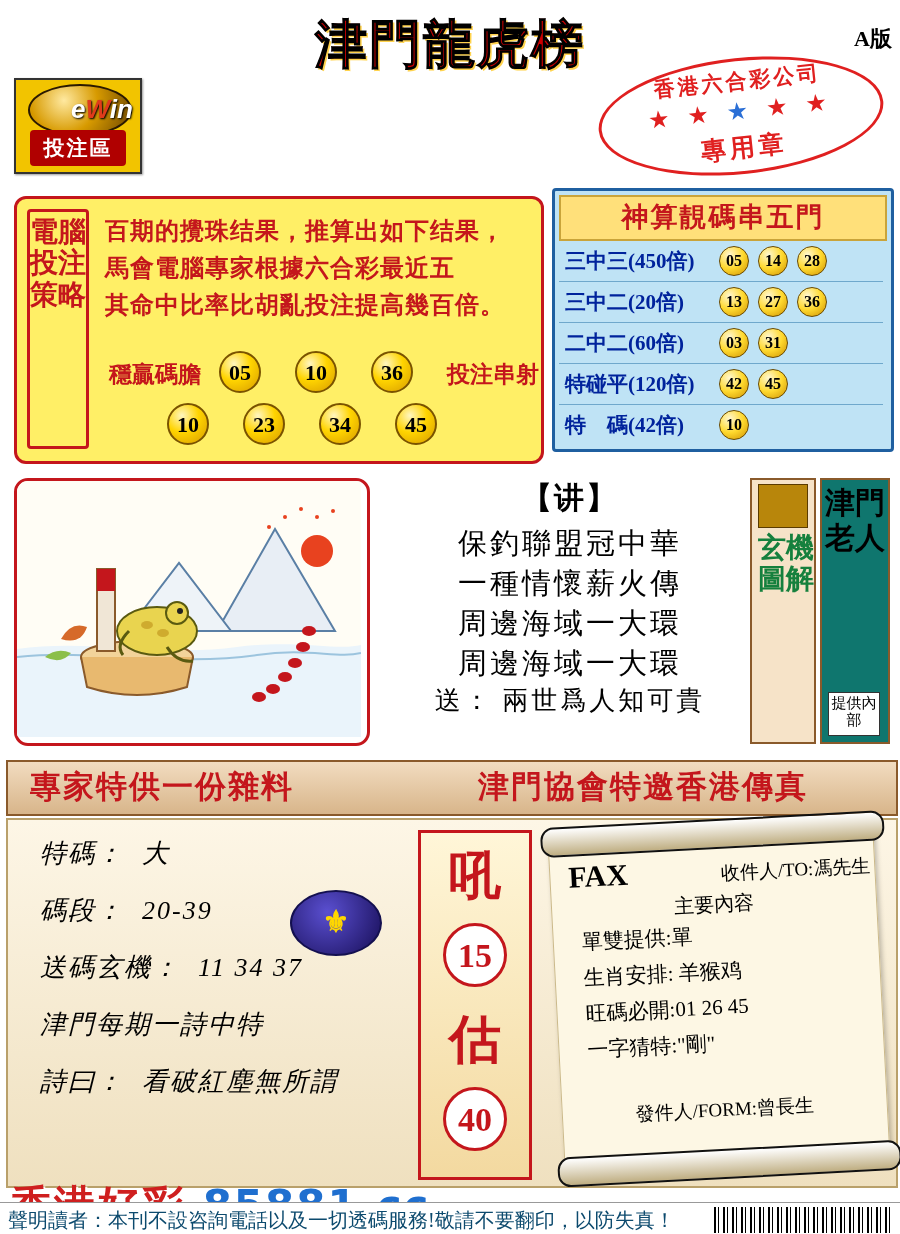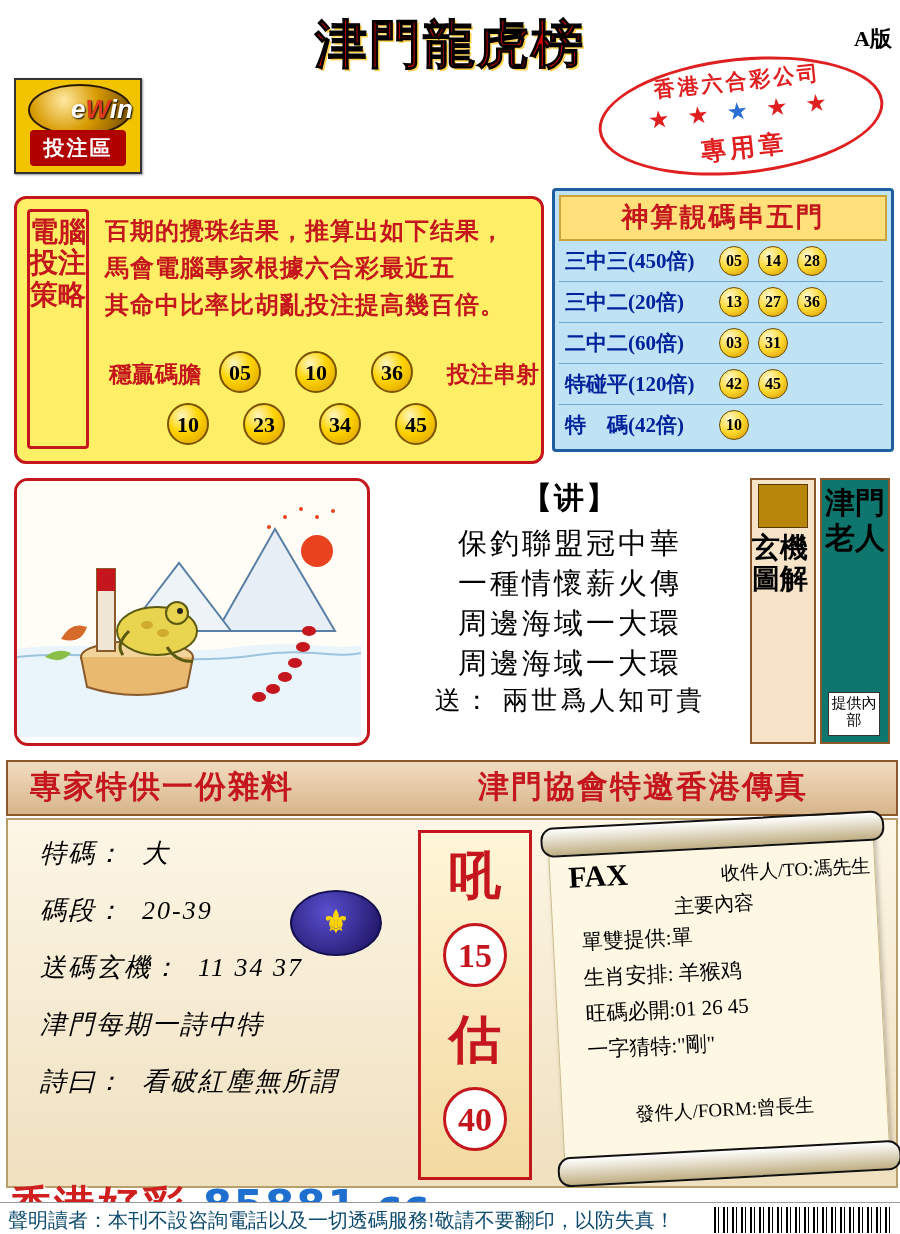--- a/index.html
+++ b/index.html
@@ -167,21 +167,21 @@
   .xuanji{
     position:absolute;left:750px;top:478px;width:62px;height:262px;
     background:#f6e3c8;border:2px solid #8a5a2b;
   }
   .xuanji .pic{
     position:absolute;left:6px;top:4px;width:48px;height:42px;
     background:#b8860b;border:1px solid #5a3b00;
   }
   .xuanji .vtxt{
     position:absolute;left:0;top:52px;width:62px;
-    font-size:28px;font-weight:bold;color:#000000;text-align:left;line-height:1.12;
+    font-size:28px;font-weight:bold;color:#15803d;text-align:right;line-height:1.12;
   }
   .laoren{
     position:absolute;left:820px;top:478px;width:66px;height:262px;
     background:#0f766e;border:2px solid #8a5a2b;
   }
   .laoren .vtxt{
     position:absolute;left:0;top:6px;width:66px;
     font-size:30px;font-weight:bold;color:#000;text-align:center;line-height:1.15;
   }
   .laoren .sub{

